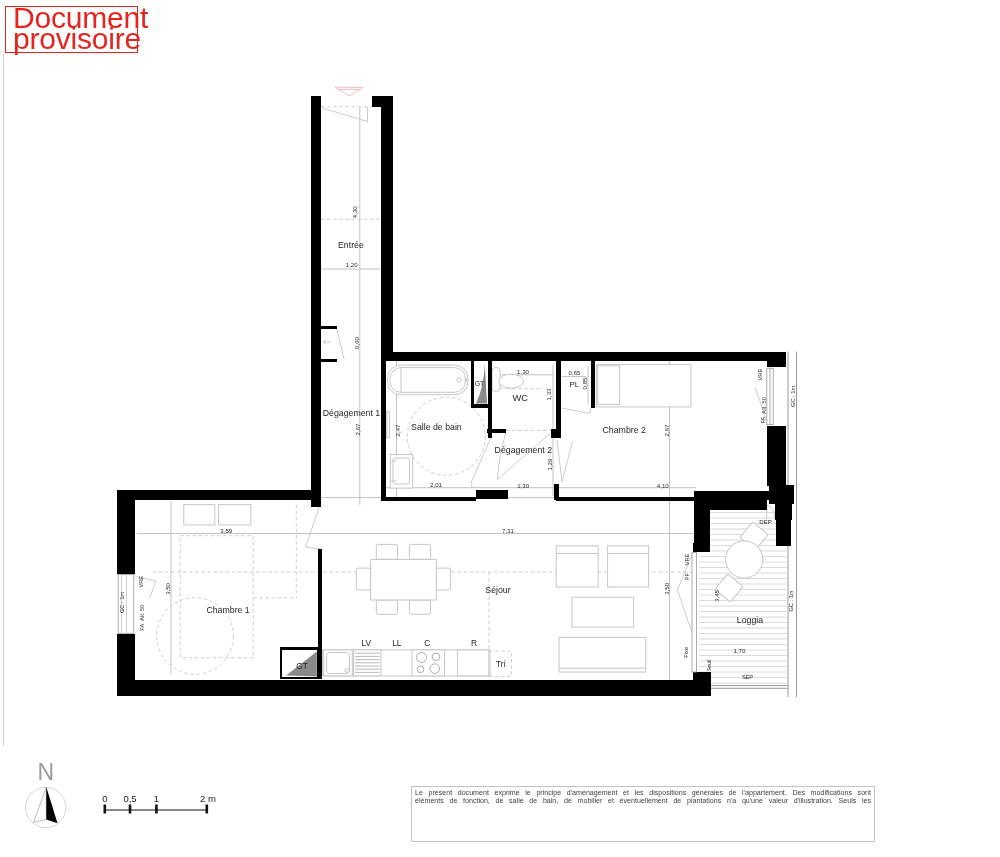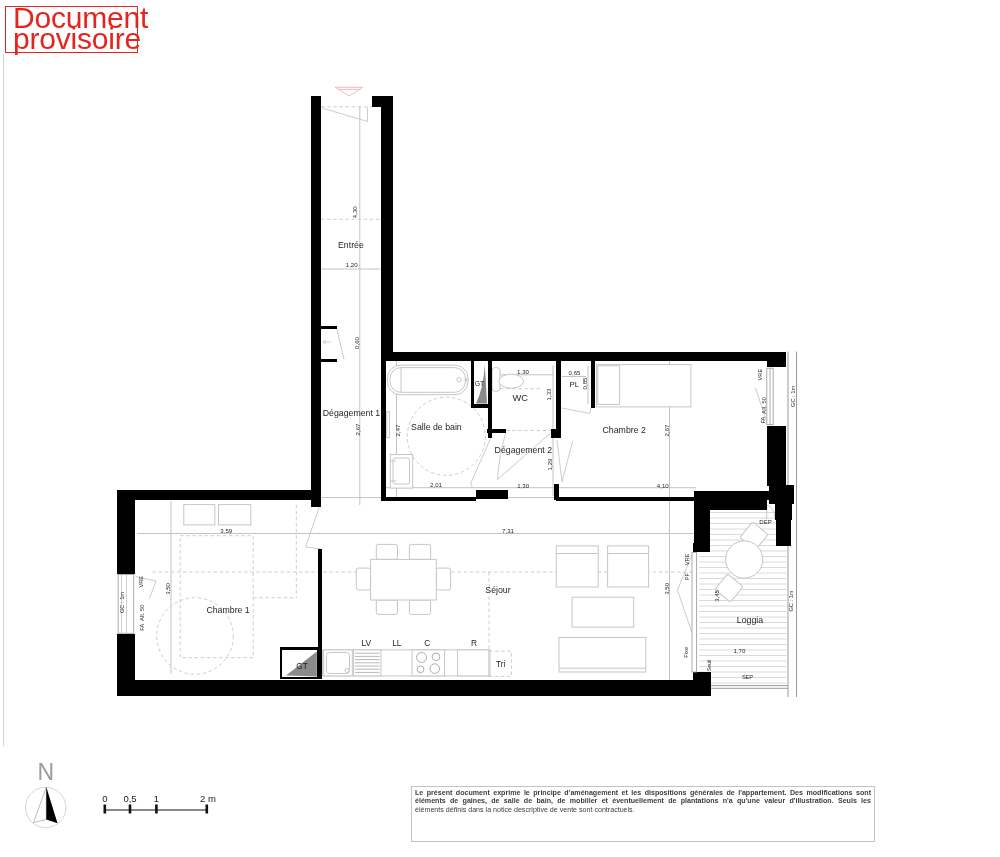--- a/index.html
+++ b/index.html
@@ -2,21 +2,21 @@
 <html><head>
 <meta charset="utf-8">
 <style>
 html,body{margin:0;padding:0;background:#fff;width:1000px;height:857px;overflow:hidden;}
 body{font-family:"Liberation Sans",sans-serif;position:relative;}
 #stamp{position:absolute;left:5px;top:6px;width:124px;height:45px;border:1.7px solid #e4251f;color:#e4251f;
 font-size:30px;line-height:21.4px;padding-left:7px;padding-top:0px;letter-spacing:-0.2px;}
 #leftline{position:absolute;left:3px;top:54px;width:1px;height:692px;background:#d4d4d4;}
 #disc{position:absolute;left:411px;top:786px;width:456px;height:50px;border:1px solid #c3c3c3;
 padding:2px 3px;font-size:7.1px;line-height:8.4px;color:#3d3d3d;white-space:nowrap;}
-#disc .j{text-align:justify;text-align-last:justify;white-space:normal;font-weight:bold;}
+#disc .j{text-align:justify;text-align-last:justify;white-space:normal;}
 svg{position:absolute;left:0;top:0;}
 </style>
 </head>
 <body>
 <div id="stamp">Document<br>provisoire</div>
 <div id="leftline"></div>
 <svg width="1000" height="857" viewBox="0 0 1000 857">
 <g id="hatch" stroke="#dadada" stroke-width="1">
 <path d="M699,512.5 H786.5 M699,518 H786.5 M699,523.5 H786.5 M699,529 H786.5 M699,534.5 H786.5 M699,540 H786.5 M699,545.5 H786.5 M699,551 H786.5 M699,556.5 H786.5 M699,562 H786.5 M699,567.5 H786.5 M699,573 H786.5 M699,578.5 H786.5 M699,584 H786.5 M699,589.5 H786.5 M699,595 H786.5 M699,600.5 H786.5 M699,606 H786.5 M699,611.5 H786.5 M699,617 H786.5 M699,622.5 H786.5 M699,628 H786.5 M699,633.5 H786.5 M699,639 H786.5 M699,644.5 H786.5 M699,650 H786.5 M699,655.5 H786.5 M699,661 H786.5 M699,666.5 H786.5 M699,672 H786.5 M699,677.5 H786.5 M699,683 H786.5"></path>
 </g>
@@ -263,15 +263,14 @@
 <g font-size="9.5" fill="#222" text-anchor="middle">
 <text x="104.8" y="801.5">0</text>
 <text x="130" y="801.5">0,5</text>
 <text x="156.4" y="801.5">1</text>
 <text x="208" y="801.5">2 m</text>
 </g>
 </g>
 </svg>
 <div id="disc">
 <div class="j">Le présent document exprime le principe d'aménagement et les dispositions générales de l'appartement. Des modifications sont</div>
-<div class="j">éléments de gaines, de salle de bain, de mobilier et éventuellement de plantations n'a qu'une valeur d'illustration. Seuls les</div>
-<div>éléments définis dans la notice descriptive de vente sont contractuels.</div>
+<div class="j">éléments de fonction, de salle de bain, de mobilier et éventuellement de plantations n'a qu'une valeur d'illustration. Seuls les</div>
 </div>
 
 </body></html>

